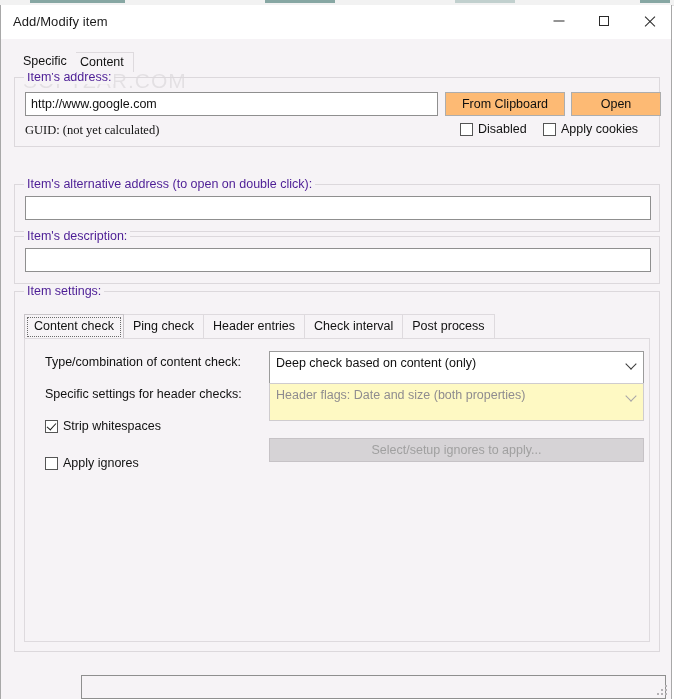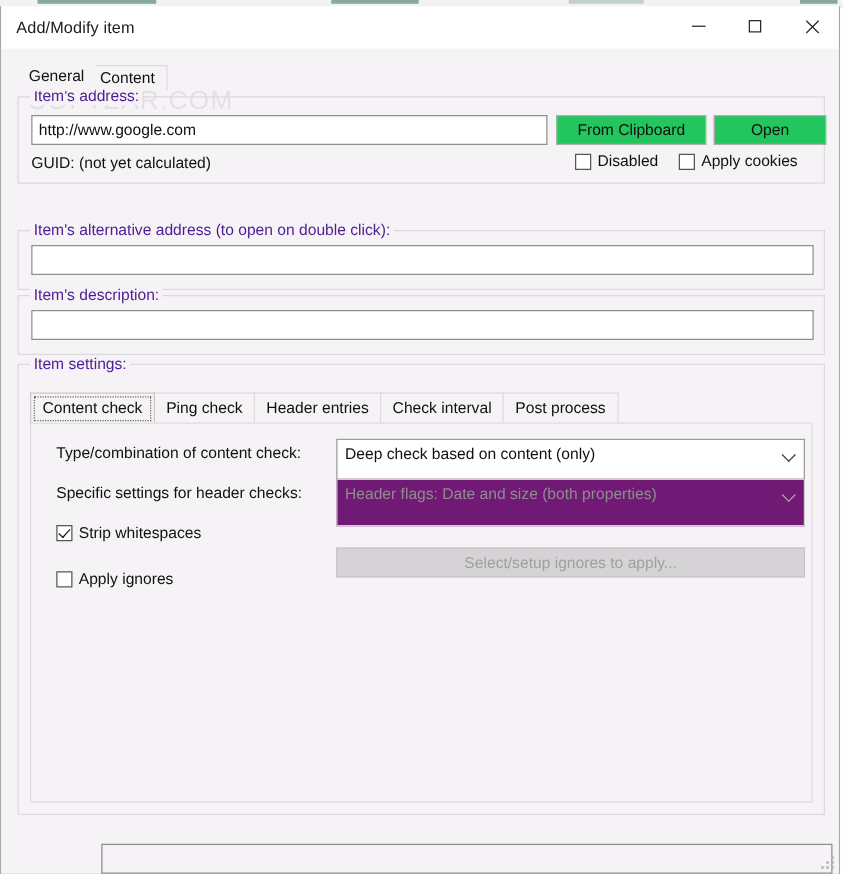--- a/index.html
+++ b/index.html
@@ -205,21 +205,21 @@
     background: #f6f3f6;
   }
 
   #inp-address  { left: 10px;  top: 14px; width: 413px; }
   #inp-altaddr  { left: 10px;  top: 11px; width: 626px; }
   #inp-desc     { left: 10px;  top: 11px; width: 626px; }
 
   
   .pbtn {
     position: absolute;
-    background: #22c55e;
+    background: #fdba74;
     border: 1px solid #adadad;
     box-sizing: border-box;
     font-family: "Liberation Sans", sans-serif;
     font-size: 12.5px;
     color: #0f0f0f;
     text-align: center;
     height: 24px;
     line-height: 22px;
     cursor: default;
     padding: 0;
@@ -233,20 +233,21 @@
   #btn-clipboard { left: 430px; top: 14px; width: 120px; }
   #btn-open      { left: 556px; top: 14px; width: 90px; }
 
   
   #guid-text {
     position: absolute;
     left: 10px; top: 45px;
     font-size: 12.5px;
     color: #111;
     white-space: nowrap;
+    font-family: Liberation Serif, serif;
   }
   .cbox-wrap {
     position: absolute;
     display: flex;
     align-items: center;
     gap: 5px;
     font-size: 12.5px;
     color: #111;
     white-space: nowrap;
     cursor: default;
@@ -344,21 +345,21 @@
   }
   .combo .chev {
     position: absolute;
     right: 8px; top: 8px;
     width: 7px; height: 7px;
     border-right: 1.4px solid #3a3a3a;
     border-bottom: 1.4px solid #3a3a3a;
     transform: rotate(45deg);
   }
   .combo.disabled {
-    background: #701a75;
+    background: #fef9c3;
     border-color: #cfcccf;
     color: #8f8c8f;
   }
   .combo.disabled .chev {
     border-color: #a8a5a8;
   }
   #combo-type     { left: 244px; top: 12px; width: 375px; }
   #combo-specific { left: 244px; top: 44px; width: 375px; }
 
   #cb-strip   { left: 20px; top: 80px; }
@@ -422,21 +423,21 @@
   </div>
 
   <div id="client">
 
     <div id="watermark">
       <div class="wm-main">SOFTZAR.COM</div>
       <div class="wm-sub">اولین بانک نرم افزار</div>
     </div>
 
     <div id="outer-tabs">
-      <div class="otab sel" id="otab-general">General</div>
+      <div class="otab sel" id="otab-general">Specific</div>
       <div class="otab" id="otab-content">Content</div>
     </div>
 
     <div class="group" id="grp-address">
       <div class="legend">Item's address:</div>
 
       <input class="tinput" id="inp-address" type="text" value="http://www.google.com" style="">
 
       <button class="pbtn" id="btn-clipboard">From Clipboard</button>
       <button class="pbtn" id="btn-open">Open</button>

